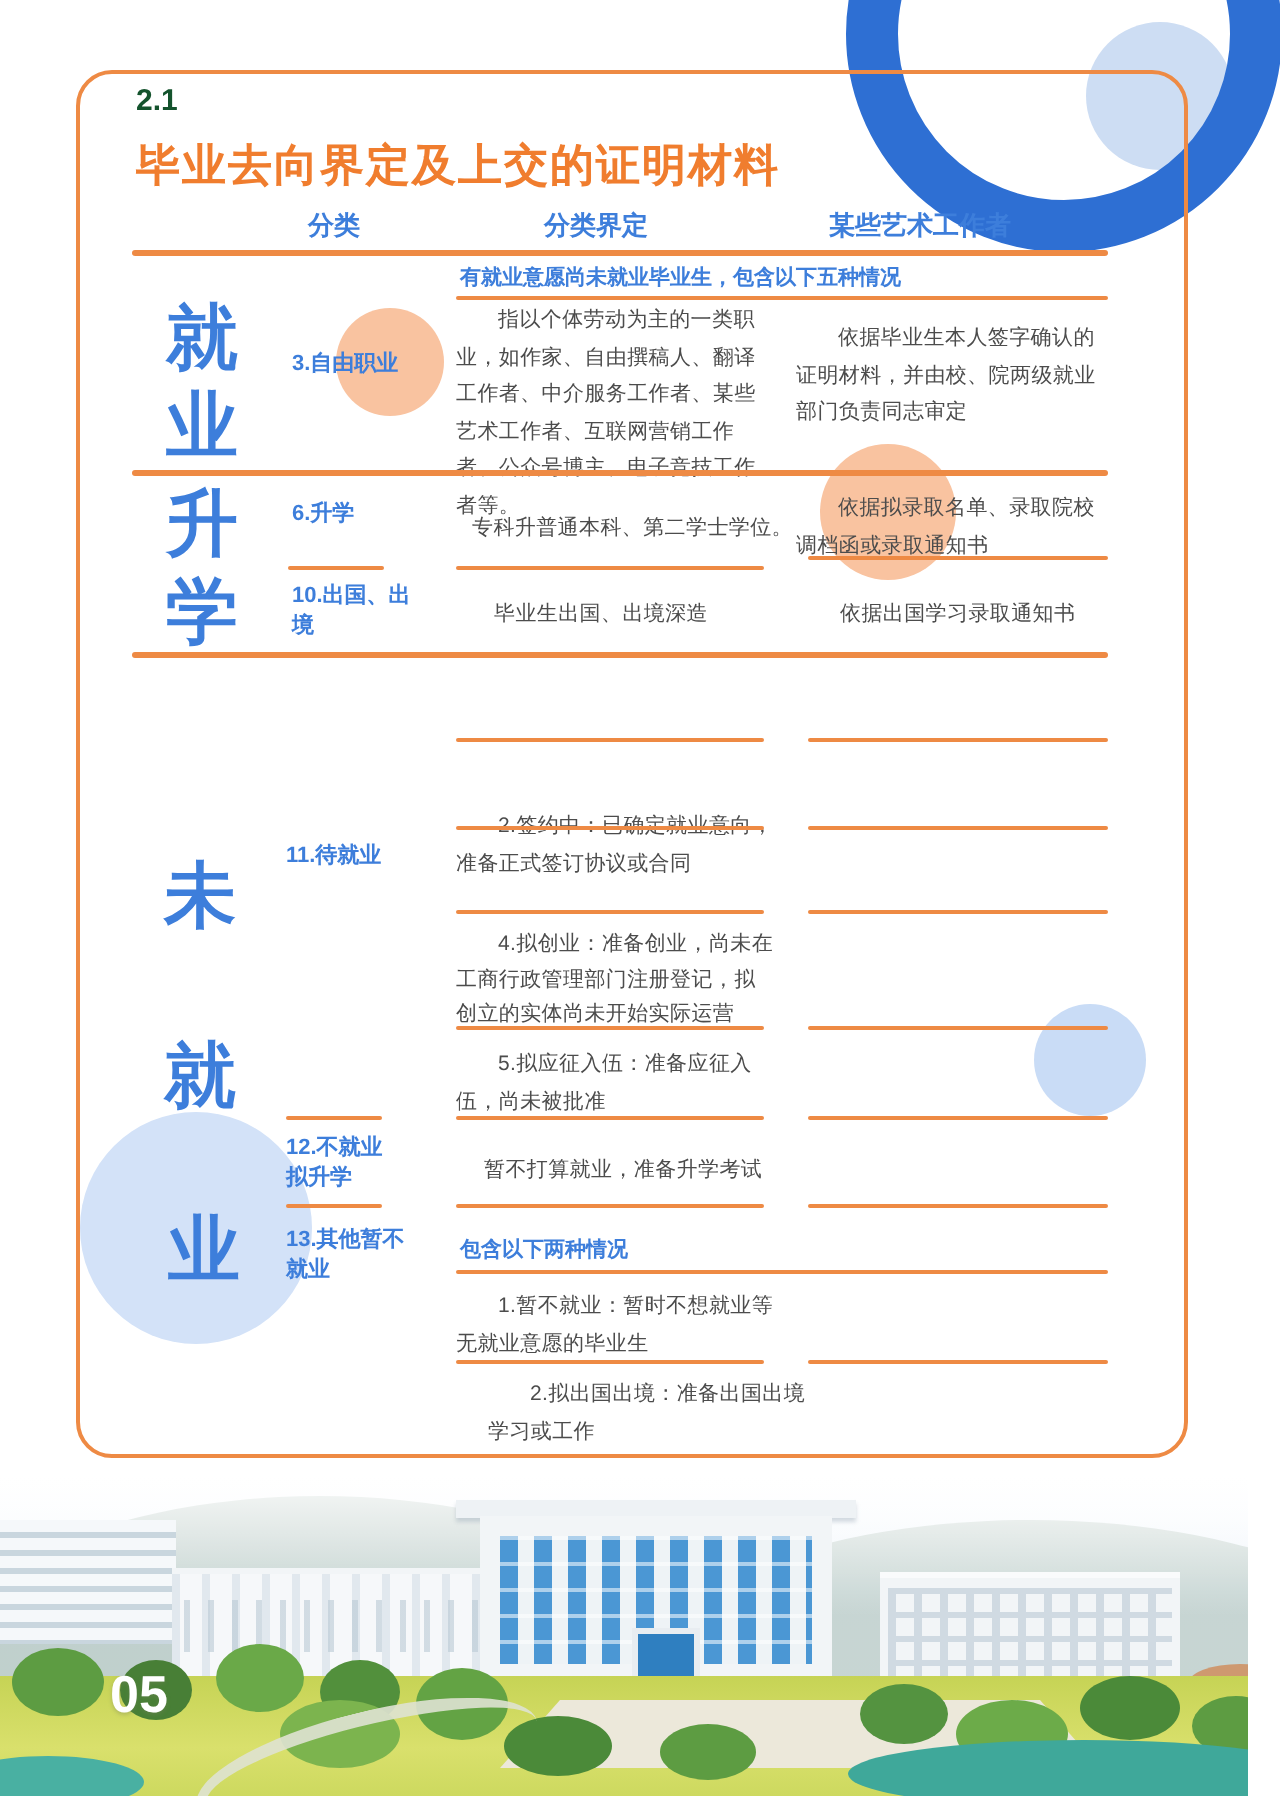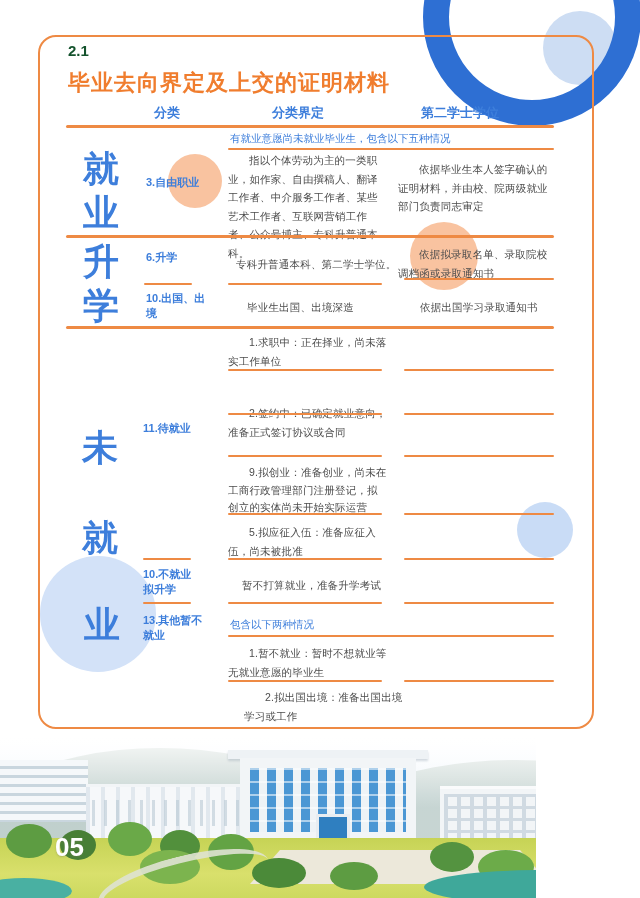--- a/index.html
+++ b/index.html
@@ -12,28 +12,28 @@
   .card{position:absolute;left:38px;top:35px;width:552px;height:690px;border:2px solid #ee8a44;
         border-radius:18px;background:transparent;z-index:2;}
   
   .ln{position:absolute;background:#ee8a44;z-index:3;border-radius:2px;}
   .thick{height:3px;}
   .thin{height:2px;}
   
   .secno{position:absolute;font-size:15px;font-weight:bold;color:#14532d;z-index:3;}
   .title{position:absolute;font-size:22px;font-weight:bold;color:#f07d2e;letter-spacing:1px;z-index:3;}
   .colhead{position:absolute;transform:translateX(-50%);font-size:13px;font-weight:bold;color:#3d7edb;z-index:3;white-space:nowrap;}
-  .note{position:absolute;font-size:10.5px;font-weight:normal;color:#3d7edb;z-index:3;white-space:nowrap;}
+  .note{position:absolute;font-size:10.5px;font-weight:bold;color:#3d7edb;z-index:3;white-space:nowrap;}
   .bigchar{position:absolute;font-size:36px;line-height:1;font-weight:bold;color:#3d7edb;z-index:3;}
   .name{position:absolute;font-size:11px;font-weight:bold;color:#3d7edb;line-height:15px;z-index:3;}
   .def{position:absolute;font-size:10.5px;line-height:18.5px;color:#4c4c4c;letter-spacing:.2px;z-index:3;}
   .indent{text-indent:2em;}
   .nowrap{white-space:nowrap;}
   
-  .photo{position:absolute;left:0;top:738px;width:536px;height:160px;overflow:hidden;z-index:1;
+  .photo{position:absolute;left:0;top:738px;width:624px;height:160px;overflow:hidden;z-index:1;
          background:linear-gradient(180deg,#ffffff 0%,#e9f2fa 35%,#eef5f9 100%);}
   .photo>div{position:absolute;}
   .mtn{border-radius:50% 50% 0 0/90% 90% 0 0;}
   .haze{left:0;top:0;width:640px;height:70px;background:linear-gradient(180deg,rgba(255,255,255,.85),rgba(255,255,255,0));}
   .lawn{left:0;top:100px;width:640px;height:60px;background:linear-gradient(180deg,#c6d355,#d9e06c 60%,#cdd95f);}
   .tree{border-radius:50%;}
   .pg{position:absolute;font-size:26px;font-weight:bold;color:#ffffff;z-index:5;text-shadow:0 1px 2px rgba(120,130,90,.4);}
 </style>
 </head>
 <body>
@@ -48,30 +48,30 @@
   <div class="circle" style="left:168px;top:154px;width:54px;height:54px;background:#f9c3a0;z-index:2;"></div>
   <div class="circle" style="left:410px;top:222px;width:68px;height:68px;background:#f9c3a0;z-index:2;"></div>
   <div class="circle" style="left:517px;top:502px;width:56px;height:56px;background:#c9dcf6;z-index:2;"></div>
   <div class="circle" style="left:40px;top:556px;width:116px;height:116px;background:#d3e2f8;z-index:2;"></div>
 
   <div class="secno" style="left:68px;top:42px;">2.1</div>
   <div class="title" style="left:68px;top:68px;">毕业去向界定及上交的证明材料</div>
 
   <div class="colhead" style="left:167px;top:104px;">分类</div>
   <div class="colhead" style="left:298px;top:104px;">分类界定</div>
-  <div class="colhead" style="left:460px;top:104px;">第二学士学位</div>
+  <div class="colhead" style="left:460px;top:104px;">某些艺术工作者</div>
 
   <div class="ln thick" style="left:66px;top:125px;width:488px;"></div>
   <div class="note" style="left:230px;top:132px;">有就业意愿尚未就业毕业生，包含以下五种情况</div>
   <div class="ln thin" style="left:228px;top:148px;width:326px;"></div>
 
   <div class="bigchar" style="left:83px;top:151px;">就</div>
   <div class="bigchar" style="left:83px;top:195px;">业</div>
   <div class="name" style="left:146px;top:175px;">3.自由职业</div>
-  <div class="def indent" style="left:228px;top:151px;width:160px;">指以个体劳动为主的一类职业，如作家、自由撰稿人、翻译工作者、中介服务工作者、某些艺术工作者、互联网营销工作者、公众号博主、专科升普通本科。</div>
+  <div class="def indent" style="left:228px;top:151px;width:160px;">指以个体劳动为主的一类职业，如作家、自由撰稿人、翻译工作者、中介服务工作者、某些艺术工作者、互联网营销工作者、公众号博主、电子竞技工作者等。</div>
   <div class="def indent" style="left:398px;top:160px;width:158px;">依据毕业生本人签字确认的证明材料，并由校、院两级就业部门负责同志审定</div>
   <div class="ln thick" style="left:66px;top:235px;width:488px;"></div>
 
   <div class="bigchar" style="left:83px;top:244px;">升</div>
   <div class="bigchar" style="left:83px;top:288px;">学</div>
   <div class="name" style="left:146px;top:250px;">6.升学</div>
   <div class="def nowrap" style="left:236px;top:255px;">专科升普通本科、第二学士学位。</div>
   <div class="def indent" style="left:398px;top:245px;width:158px;">依据拟录取名单、录取院校调档函或录取通知书</div>
   <div class="ln thin" style="left:144px;top:283px;width:48px;"></div>
   <div class="ln thin" style="left:228px;top:283px;width:154px;"></div>
@@ -79,37 +79,36 @@
   <div class="name" style="left:146px;top:291px;width:60px;">10.出国、出境</div>
   <div class="def nowrap" style="left:247px;top:298px;">毕业生出国、出境深造</div>
   <div class="def nowrap" style="left:420px;top:298px;">依据出国学习录取通知书</div>
   <div class="ln thick" style="left:66px;top:326px;width:488px;"></div>
 
   <div class="bigchar" style="left:82px;top:430px;">未</div>
   <div class="bigchar" style="left:82px;top:520px;">就</div>
   <div class="bigchar" style="left:84px;top:607px;">业</div>
 
   <div class="name" style="left:143px;top:421px;">11.待就业</div>
-  <div class="def indent" style="left:228px;top:333px;width:160px;">1.求职中：正在择业，尚未落实工作单位</div>
   <div class="ln thin" style="left:228px;top:369px;width:154px;"></div>
   <div class="ln thin" style="left:404px;top:369px;width:150px;"></div>
   <div class="def indent" style="left:228px;top:379px;width:160px;margin-top:25px;">2.签约中：已确定就业意向，准备正式签订协议或合同</div>
   <div class="ln thin" style="left:228px;top:413px;width:154px;"></div>
   <div class="ln thin" style="left:404px;top:413px;width:150px;"></div>
   <div class="ln thin" style="left:228px;top:455px;width:154px;"></div>
   <div class="ln thin" style="left:404px;top:455px;width:150px;"></div>
-  <div class="def indent" style="left:228px;top:464px;width:160px;line-height:17.5px;">9.拟创业：准备创业，尚未在工商行政管理部门注册登记，拟创立的实体尚未开始实际运营</div>
+  <div class="def indent" style="left:228px;top:464px;width:160px;line-height:17.5px;">4.拟创业：准备创业，尚未在工商行政管理部门注册登记，拟创立的实体尚未开始实际运营</div>
   <div class="ln thin" style="left:228px;top:513px;width:154px;"></div>
   <div class="ln thin" style="left:404px;top:513px;width:150px;"></div>
   <div class="def indent" style="left:228px;top:523px;width:160px;">5.拟应征入伍：准备应征入伍，尚未被批准</div>
   <div class="ln thin" style="left:143px;top:558px;width:48px;"></div>
   <div class="ln thin" style="left:228px;top:558px;width:154px;"></div>
   <div class="ln thin" style="left:404px;top:558px;width:150px;"></div>
 
-  <div class="name" style="left:143px;top:567px;width:58px;">10.不就业拟升学</div>
+  <div class="name" style="left:143px;top:567px;width:58px;">12.不就业拟升学</div>
   <div class="def nowrap" style="left:242px;top:576px;">暂不打算就业，准备升学考试</div>
   <div class="ln thin" style="left:143px;top:602px;width:48px;"></div>
   <div class="ln thin" style="left:228px;top:602px;width:154px;"></div>
   <div class="ln thin" style="left:404px;top:602px;width:150px;"></div>
 
   <div class="name" style="left:143px;top:613px;width:62px;">13.其他暂不就业</div>
   <div class="note" style="left:230px;top:618px;">包含以下两种情况</div>
   <div class="ln thin" style="left:228px;top:635px;width:326px;"></div>
   <div class="def indent" style="left:228px;top:644px;width:160px;">1.暂不就业：暂时不想就业等无就业意愿的毕业生</div>
   <div class="ln thin" style="left:228px;top:680px;width:154px;"></div>

